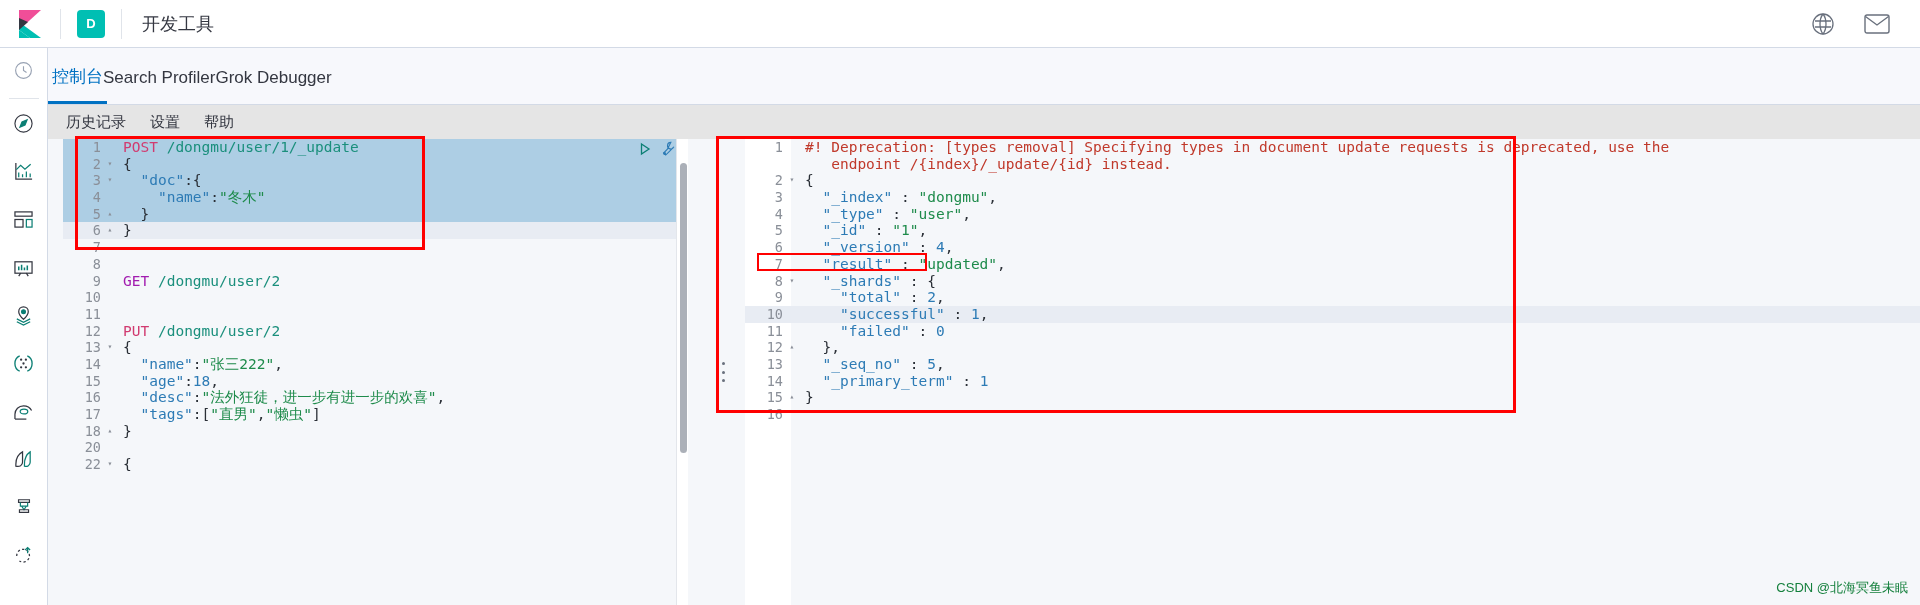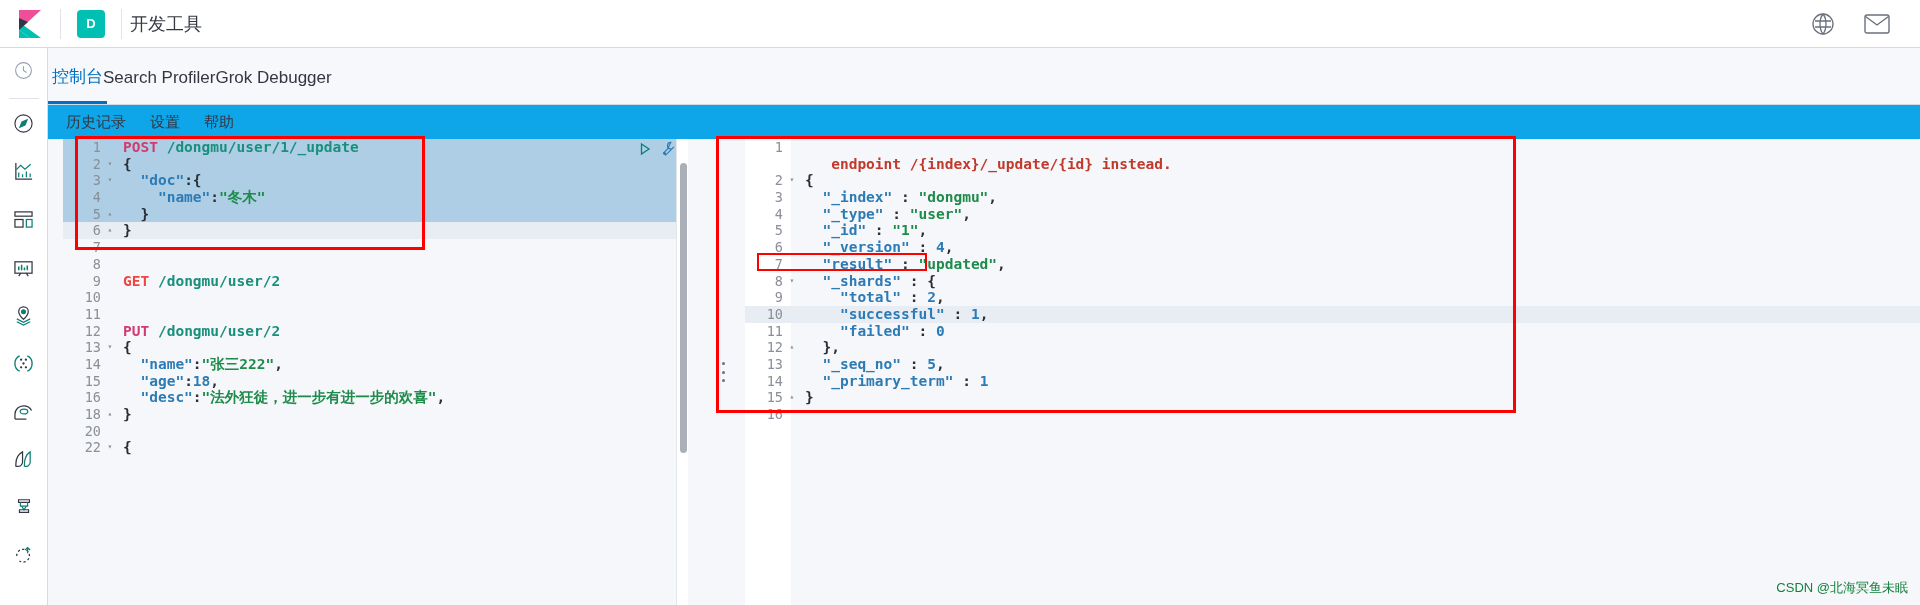--- a/index.html
+++ b/index.html
@@ -17,21 +17,21 @@
     background: #ffffff; border-bottom: 1px solid #D3DAE6;
     display: flex; align-items: center;
   }
   .hdr-logo { width: 60px; height: 47px; display: flex; align-items: center; justify-content: center; }
   .hdr-sep { width: 1px; height: 30px; background: #E0E4EA; }
   .hdr-badge {
     width: 28px; height: 28px; margin: 0 16px; border-radius: 4px;
     background: #00BFB3; color: #ffffff; font-size: 13px; font-weight: bold;
     display: flex; align-items: center; justify-content: center;
   }
-  .hdr-title { font-size: 18px; color: #343741; margin-left: 8px; font-weight: 400; }
+  .hdr-title { font-size: 18px; color: #343741; margin-left: 20px; font-weight: 400; }
   .hdr-right { margin-left: auto; display: flex; align-items: center; gap: 28px; padding-right: 30px; }
   .hdr-icon { width: 26px; height: 26px; color: #69707D; display: flex; align-items: center; justify-content: center; cursor: pointer; }
 
   
   .rail {
     position: absolute; top: 48px; left: 0; width: 48px; height: 557px;
     background: #ffffff; border-right: 1px solid #D3DAE6;
     display: flex; flex-direction: column; align-items: center;
   }
   .rail-item {
@@ -54,21 +54,21 @@
   .tab.first { margin-left: 4px; }
   .tab.active { color: #0071C2; }
   .tab.active::after {
     content: ""; position: absolute; left: -4px; right: -4px; bottom: 0; height: 3px;
     background: #0071C2;
   }
 
   
   .consolemenu {
     position: absolute; top: 105px; left: 48px; width: 1872px; height: 34px;
-    background: #0ea5e9;
+    background: #e5e5e5;
     display: flex; align-items: center; padding-left: 18px; gap: 24px;
   }
   .cm-item { font-size: 15px; color: #343741; cursor: pointer; }
 
   
   .main {
     position: absolute; top: 139px; left: 48px; width: 1872px; height: 466px;
     background: #F5F7FA;
   }
 
@@ -82,25 +82,25 @@
     font-size: 14.5px; line-height: 16.7px;
   }
   .erow { display: flex; height: 16.7px; white-space: pre; }
   .gutter {
     width: 42px; min-width: 42px; text-align: right; padding-right: 4px;
     color: #8a8f98; font-size: 13.5px; user-select: none;
     display: flex; justify-content: flex-end; align-items: center;
   }
   .fold { width: 10px; min-width: 10px; font-size: 8px; color: #8a8f98; text-align: center;
           display: flex; align-items: center; justify-content: center; }
-  .code { padding-left: 8px; color: #2a2f36; font-weight: bold; }
+  .code { padding-left: 8px; color: #2a2f36; }
   .sel { background: #ADCEE4; }
   .activeline { background: #E8ECF3; }
   .m-post { color: #D13B70; }
-  .m-get { color: #ef4444; }
+  .m-get { color: #a21caf; }
   .m-put { color: #D13B70; }
   .url { color: #1A8F7C; }
   .k { color: #2D7BB5; }
   .s { color: #1E8B4B; }
   .n { color: #2D7BB5; }
   .p { color: #2a2f36; }
   .req-actions {
     position: absolute; right: 12px; top: 2px; display: flex; gap: 9px; align-items: center;
   }
   .act-icon { cursor: pointer; }
@@ -304,20 +304,21 @@
           <div class="erow"><span class="gutter">7</span><span class="fold"></span><span class="code"></span></div>
           <div class="erow"><span class="gutter">8</span><span class="fold"></span><span class="code"></span></div>
           <div class="erow"><span class="gutter">9</span><span class="fold"></span><span class="code"><span class="m-get">GET</span><span class="p"> </span><span class="url">/dongmu/user/2</span></span></div>
           <div class="erow"><span class="gutter">10</span><span class="fold"></span><span class="code"></span></div>
           <div class="erow"><span class="gutter">11</span><span class="fold"></span><span class="code"></span></div>
           <div class="erow"><span class="gutter">12</span><span class="fold"></span><span class="code"><span class="m-put">PUT</span><span class="p"> </span><span class="url">/dongmu/user/2</span></span></div>
           <div class="erow"><span class="gutter">13</span><span class="fold">▾</span><span class="code"><span class="p">{</span></span></div>
           <div class="erow"><span class="gutter">14</span><span class="fold"></span><span class="code"><span class="p">  </span><span class="k">"name"</span><span class="p">:</span><span class="s">"张三222"</span><span class="p">,</span></span></div>
           <div class="erow"><span class="gutter">15</span><span class="fold"></span><span class="code"><span class="p">  </span><span class="k">"age"</span><span class="p">:</span><span class="n">18</span><span class="p">,</span></span></div>
           <div class="erow"><span class="gutter">16</span><span class="fold"></span><span class="code"><span class="p">  </span><span class="k">"desc"</span><span class="p">:</span><span class="s">"法外狂徒，进一步有进一步的欢喜"</span><span class="p">,</span></span></div>
+          <div class="erow"><span class="gutter">17</span><span class="fold"></span><span class="code"><span class="p">  </span><span class="k">"tags"</span><span class="p">:[</span><span class="s">"直男"</span><span class="p">,</span><span class="s">"懒虫"</span><span class="p">]</span></span></div>
           <div class="erow"><span class="gutter">18</span><span class="fold">▴</span><span class="code"><span class="p">}</span></span></div>
           <div class="erow"><span class="gutter">20</span><span class="fold"></span><span class="code"></span></div>
           <div class="erow"><span class="gutter">22</span><span class="fold">▾</span><span class="code"><span class="p">{</span></span></div>
         </div>
       <div class="req-actions">
         <span class="act-icon">
           <svg width="14" height="14" viewBox="0 0 14 14" fill="none" stroke="#0B7F74" stroke-width="1.3">
             <path d="M3.5 2 L11 7 L3.5 12 Z"></path>
           </svg>
         </span>
@@ -337,21 +338,21 @@
       <div class="grip">
         <i></i>
           <i></i>
           <i></i>
       </div>
     </div>
 
     <div class="res-pane">
       <div class="res-gutterbg"></div>
       <div class="editor" id="res-lines" style="position:relative;">
-          <div class="erow"><span class="gutter">1</span><span class="fold"></span></div>
+          <div class="erow"><span class="gutter">1</span><span class="fold"></span><span class="code" style="color: rgb(192, 57, 43);"><span class="warn" style="color: rgb(192, 57, 43);">#! Deprecation: [types removal] Specifying types in document update requests is deprecated, use the</span></span></div>
           <div class="erow"><span class="gutter"></span><span class="fold"></span><span class="code"><span class="warn" style="color: rgb(192, 57, 43);">   endpoint /{index}/_update/{id} instead.</span></span></div>
           <div class="erow"><span class="gutter">2</span><span class="fold">▾</span><span class="code"><span class="p">{</span></span></div>
           <div class="erow"><span class="gutter">3</span><span class="fold"></span><span class="code"><span class="p">  </span><span class="k">"_index"</span><span class="p"> : </span><span class="s">"dongmu"</span><span class="p">,</span></span></div>
           <div class="erow"><span class="gutter">4</span><span class="fold"></span><span class="code"><span class="p">  </span><span class="k">"_type"</span><span class="p"> : </span><span class="s">"user"</span><span class="p">,</span></span></div>
           <div class="erow"><span class="gutter">5</span><span class="fold"></span><span class="code"><span class="p">  </span><span class="k">"_id"</span><span class="p"> : </span><span class="s">"1"</span><span class="p">,</span></span></div>
           <div class="erow"><span class="gutter">6</span><span class="fold"></span><span class="code"><span class="p">  </span><span class="k">"_version"</span><span class="p"> : </span><span class="n">4</span><span class="p">,</span></span></div>
           <div class="erow"><span class="gutter">7</span><span class="fold"></span><span class="code"><span class="p">  </span><span class="k">"result"</span><span class="p"> : </span><span class="s">"updated"</span><span class="p">,</span></span></div>
           <div class="erow"><span class="gutter">8</span><span class="fold">▾</span><span class="code"><span class="p">  </span><span class="k">"_shards"</span><span class="p"> : {</span></span></div>
           <div class="erow"><span class="gutter">9</span><span class="fold"></span><span class="code"><span class="p">    </span><span class="k">"total"</span><span class="p"> : </span><span class="n">2</span><span class="p">,</span></span></div>
           <div class="erow activeline"><span class="gutter">10</span><span class="fold"></span><span class="code"><span class="p">    </span><span class="k">"successful"</span><span class="p"> : </span><span class="n">1</span><span class="p">,</span></span></div>

